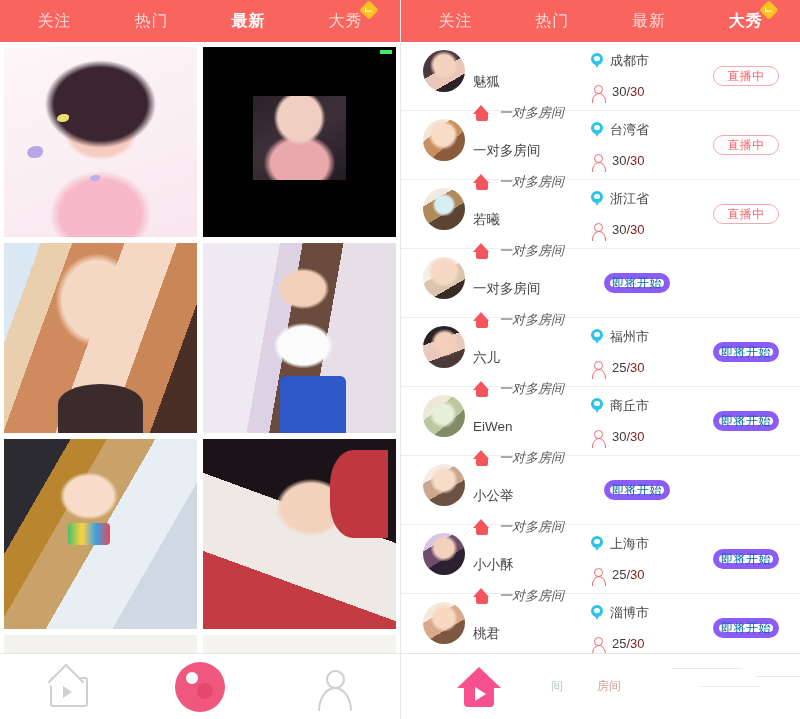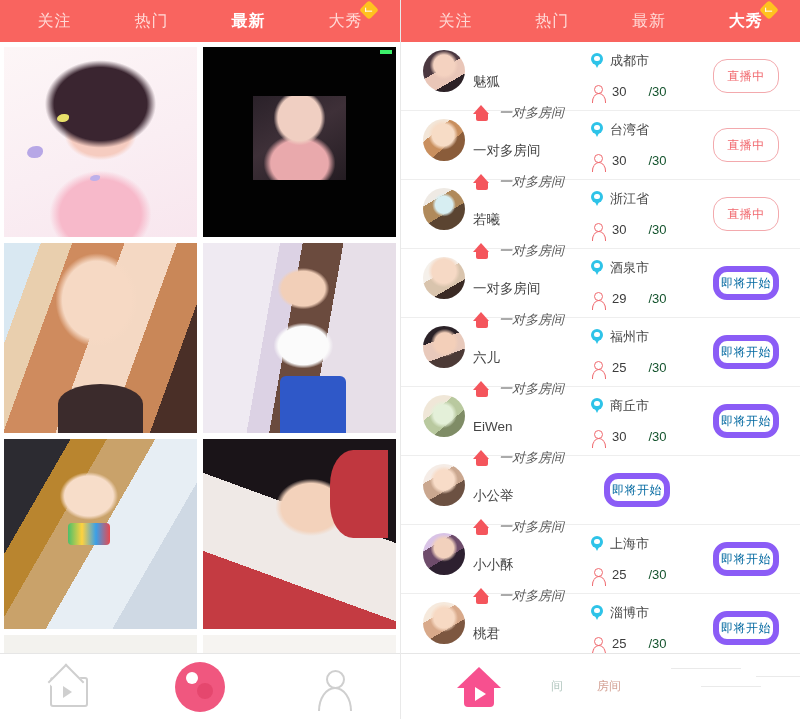--- a/index.html
+++ b/index.html
@@ -212,21 +212,21 @@
   .col-act  { flex: 0 0 92px; display: flex; align-items: center; justify-content: center; }
 
   .nick { font-size: 13.5px; color: #454545; line-height: 14px; margin-top: 44px; }
   .roomline { display: flex; align-items: center; gap: 9px; line-height: 14px; }
   .roomtxt { font-size: 13px; color: #5a5a5a; font-style: italic; }
 
   .locline { display: flex; align-items: center; gap: 7px; line-height: 14px; }
   .loctxt { font-size: 13px; color: #454545; }
   .cntline { display: flex; align-items: center; gap: 8px; line-height: 14px; }
   .cnttxt { font-size: 13px; color: #3c3c3c; }
-  .cnttxt .cap { color: #14532d; padding-left: 22px; }
+  .cnttxt .cap { color: #7f1d1d; }
 
   
   .icon-home-red { position: relative; width: 17px; height: 16px; flex:0 0 17px;}
   .icon-home-red .roof{
     position:absolute; left:0; top:0; width:0;height:0;
     border-left:8.5px solid transparent;border-right:8.5px solid transparent;
     border-bottom:9px solid #f4555c;
   }
   .icon-home-red .body{
     position:absolute; left:2.5px; top:8px; width:12px; height:8px;
@@ -253,21 +253,21 @@
   }
   .icon-user-red::after{
     content:""; position:absolute; left:0.5px; top:8px; width:12px; height:9px;
     border-left:1.5px solid #ef6a6f; border-right:1.5px solid #ef6a6f;
     border-top:1.5px solid #ef6a6f;
     border-radius:50% 50% 0 0 / 90% 90% 0 0;
   }
 
   .badge {
     display: inline-flex; align-items: center; justify-content: center;
-    width: 66px; height: 34px;
+    width: 66px; height: 20px;
     border-radius: 14px;
     font-size: 12px;
     letter-spacing: .5px;
     background: #ffffff;
   }
   .badge.live     { border: 1px solid #f3a9ad; color: #f1676d; }
   .badge.upcoming { border: 6px solid #8b5cf6; color: #0369a1; }
 
   
   .bottomnav.right-nav {
@@ -487,32 +487,20 @@
         <div class="col-name">
           <div class="nick">一对多房间</div>
           <div class="roomline">
             <span class="icon-home-red">
                 <span class="roof"></span>
                 <span class="body"></span>
               </span>
             <span class="roomtxt">一对多房间</span>
           </div>
         </div>
-        <div class="col-loc">
-          <div class="locline">
-            <span class="icon-pin">
-                <span class="tip"></span>
-              </span>
-            <span class="loctxt">酒泉市</span>
-          </div>
-          <div class="cntline">
-            <span class="icon-user-red"></span>
-            <span class="cnttxt"><span>29</span><span class="cap">/30</span></span>
-          </div>
-        </div>
         <div class="col-act">
           <span class="badge upcoming">即将开始</span>
         </div>
       </div>
 
       <div class="row">
         <div class="avatar-wrap">
           <div class="avatar a5"></div>
         </div>
         <div class="col-name">

